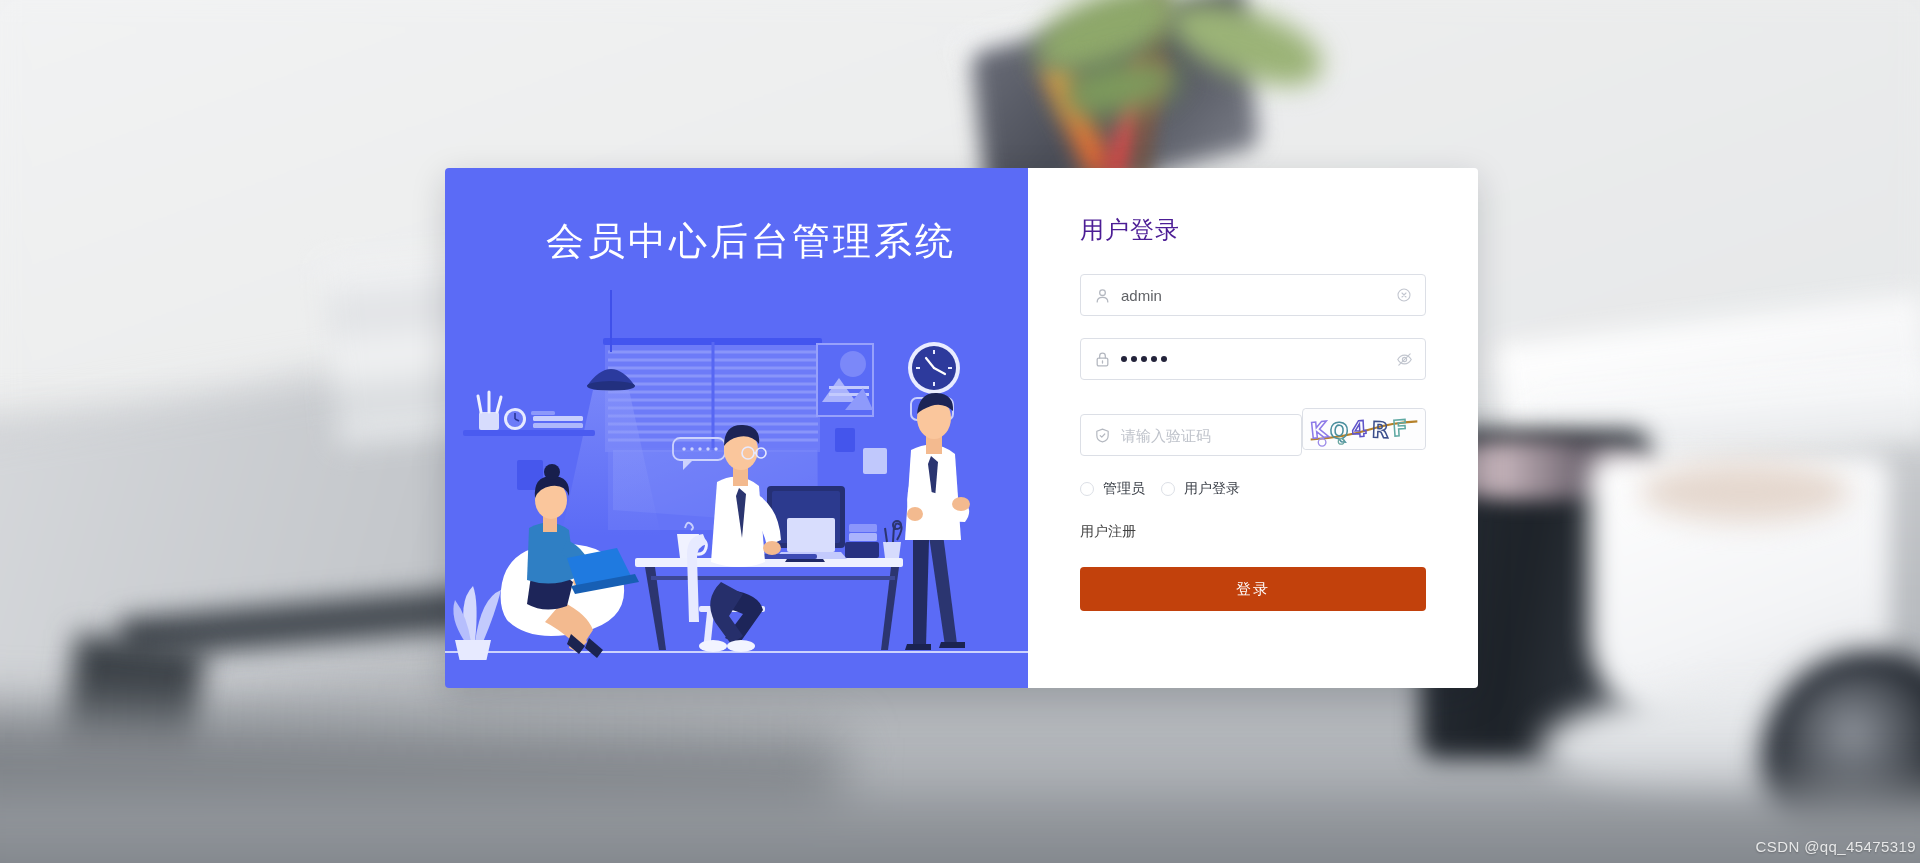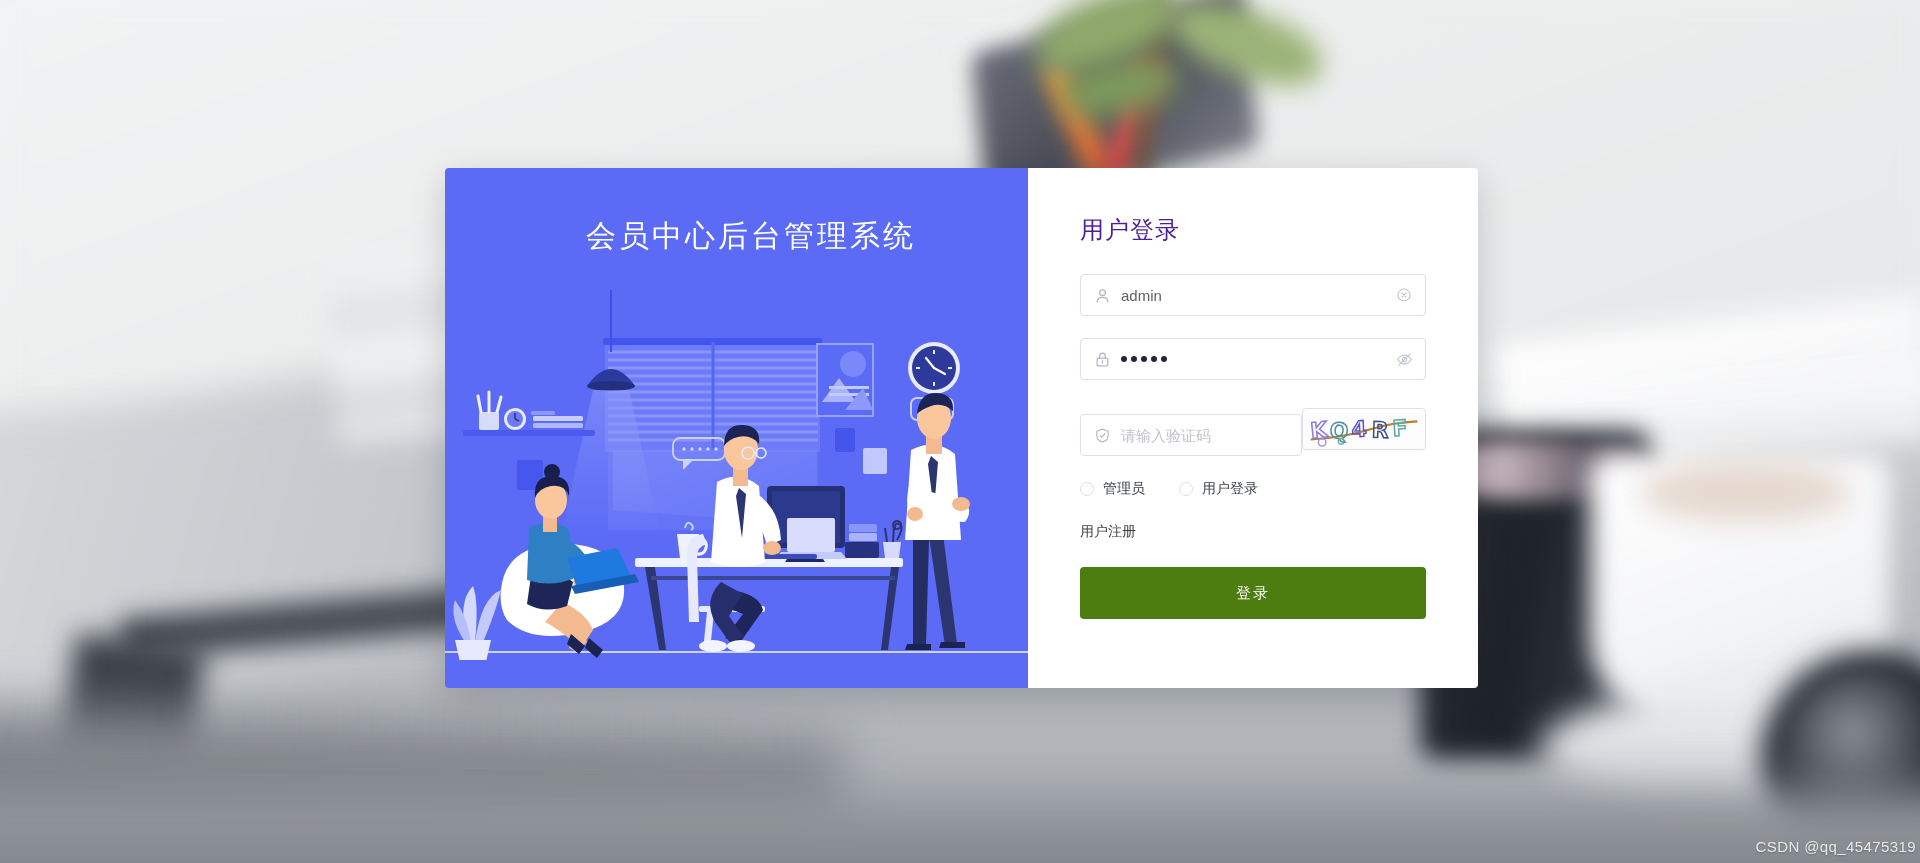--- a/index.html
+++ b/index.html
@@ -197,21 +197,21 @@
     width: 583px; height: 100%;
     background: #5b6bf6;
     position: relative;
     flex: none;
   }
   #brand-title {
     position: absolute;
     top: 48px; left: 0; right: 0;
     text-align: center;
     color: #fff;
-    font-size: 30px;
+    font-size: 38px;
     letter-spacing: 3px;
     font-weight: 400;
     padding-left: 29px;
   }
   #brand-illustration {
     position: absolute;
     left: 0; right: 0; bottom: 28px;
     height: 370px;
   }
   #brand-illustration svg { display: block; width: 100%; height: 100%; }
@@ -288,21 +288,21 @@
     background: #fdfdfe;
     overflow: hidden;
     cursor: pointer;
   }
   #captcha-image svg { display: block; width: 100%; height: 100%; }
 
   
   #role-row {
     display: flex;
     align-items: flex-end;
-    gap: 34px;
+    gap: 16px;
     margin-bottom: 24px;
     padding-top: 4px;
   }
   .radio {
     display: flex; align-items: center;
     cursor: pointer;
   }
   .radio .dot {
     width: 14px; height: 14px;
     border: 1px solid #dcdfe6;
@@ -323,24 +323,24 @@
     color: #404040;
     text-decoration: none;
     margin-bottom: 26px;
     cursor: pointer;
   }
 
   
   #login-button {
     display: block;
     width: 100%;
-    height: 52px;
+    height: 44px;
     border: none;
     border-radius: 4px;
-    background: #4d7c0f;
+    background: #c2410c;
     color: #fff;
     font-size: 15px;
     letter-spacing: 2px;
     cursor: pointer;
     font-family: inherit;
   }
 
   
   #watermark {
     position: absolute;

